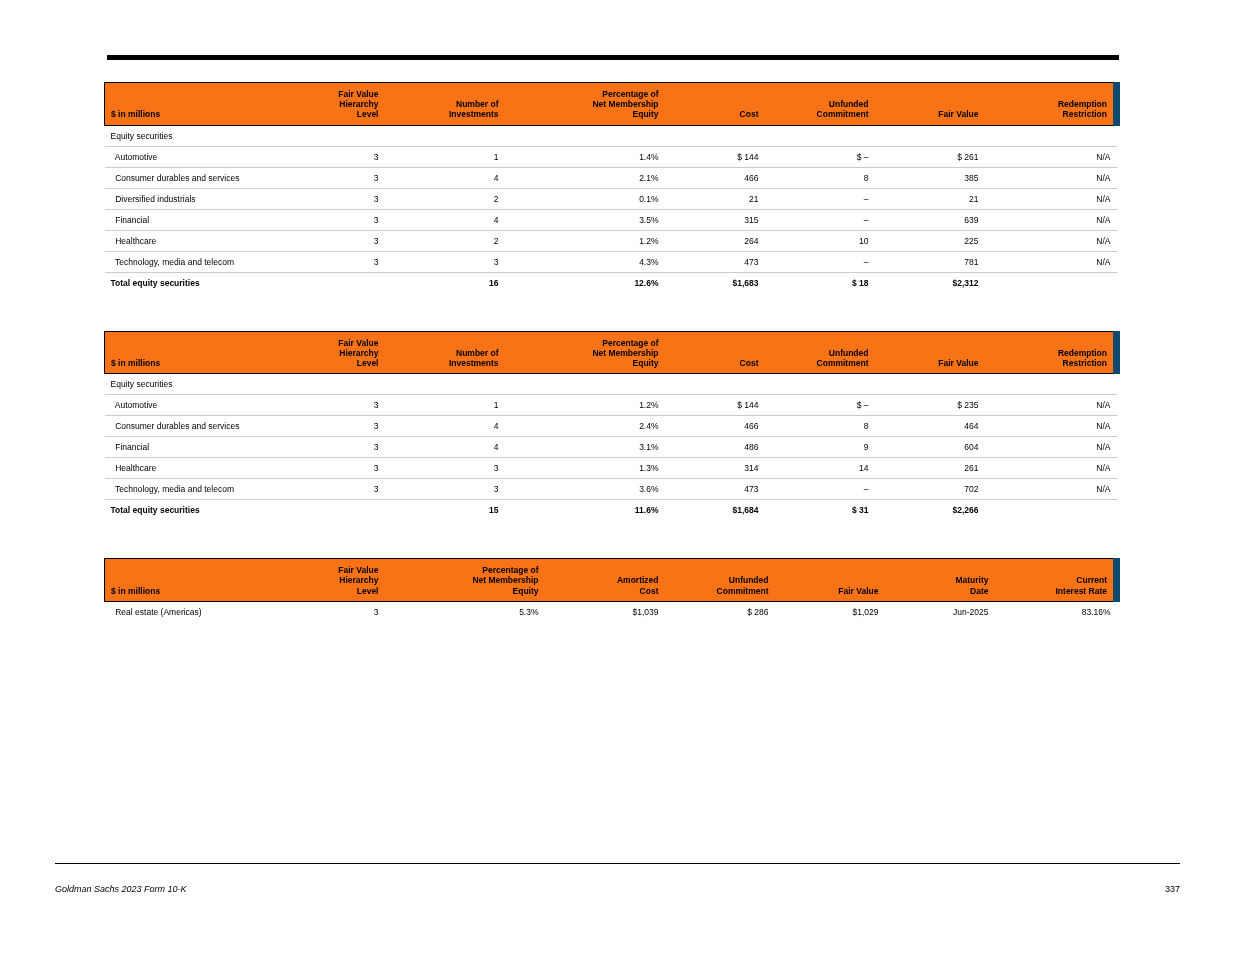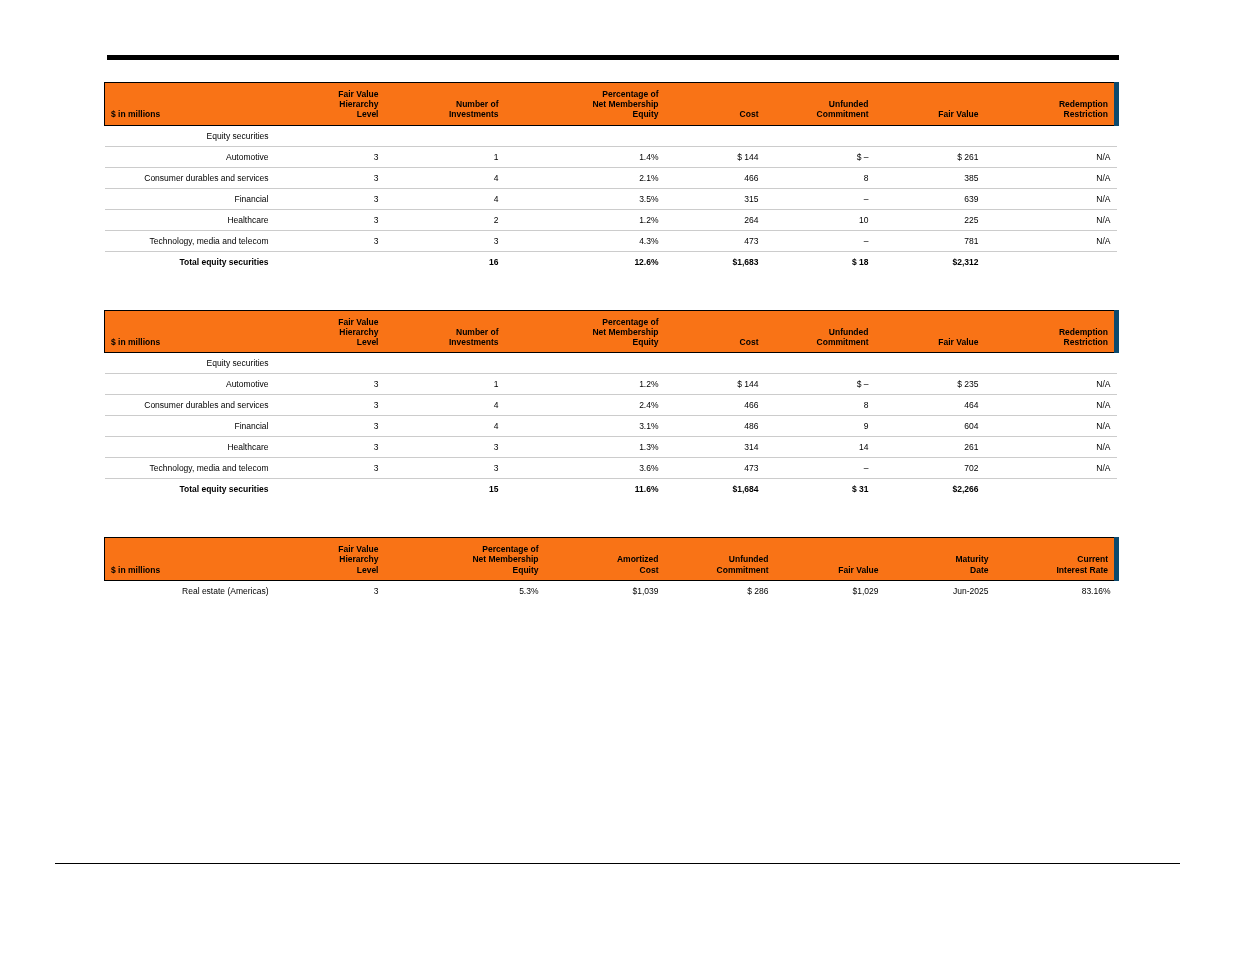--- a/index.html
+++ b/index.html
@@ -41,22 +41,22 @@
     background: #f97316;
     font-weight: bold;
     border-top: 1px solid #000;
     border-bottom: 1px solid #000;
     vertical-align: bottom;
     text-align: right;
     line-height: 1.2;
     padding: 6px 6px 5px 6px;
   }
   thead th:first-child { text-align: left; border-left: 1px solid #000000; }
-  thead th:last-child { border-right: 5px solid #0c4a6e; }
-  td.left, th.left { text-align: right; }
+  thead th:last-child { border-right: 7px solid #0c4a6e; }
+  td.left, th.left { text-align: left; }
   td { border-bottom: 1px solid #ccc; padding: 5px 6px; }
   tr.total td { border-top: 1px solid #444; font-weight: bold; }
   tr:last-child td { border-bottom: none; }
   .section { margin-bottom: 38px; }
   .bottom-rule {
     position:absolute;
     left:55px; right:55px; bottom:90px;
     border-top:1px solid #000;
   }
   .footer {
@@ -122,20 +122,30 @@
             <td class="left" style="white-space: pre;">  Consumer durables and services</td>
             <td>3</td>
             <td>4</td>
             <td>2.1%</td>
             <td>466</td>
             <td>8</td>
             <td>385</td>
             <td>N/A</td>
           </tr>
           <tr>
+            <td class="left" style="white-space: pre;">  Diversified industrials</td>
+            <td>3</td>
+            <td>2</td>
+            <td>0.1%</td>
+            <td>21</td>
+            <td>–</td>
+            <td>21</td>
+            <td>N/A</td>
+          </tr>
+          <tr>
             <td class="left" style="white-space: pre;">  Financial</td>
             <td>3</td>
             <td>4</td>
             <td>3.5%</td>
             <td>315</td>
             <td>–</td>
             <td>639</td>
             <td>N/A</td>
           </tr>
           <tr>
@@ -304,13 +314,17 @@
             <td>$ 286</td>
             <td>$1,029</td>
             <td>Jun-2025</td>
             <td>83.16%</td>
           </tr>
         </tbody>
     </table>
   </div>
 
   <div class="bottom-rule"></div>
+  <div class="footer">
+    <span class="gs">Goldman Sachs 2023 Form 10-K</span>
+    <span>337</span>
+  </div>
 </div>
 
 </body></html>

